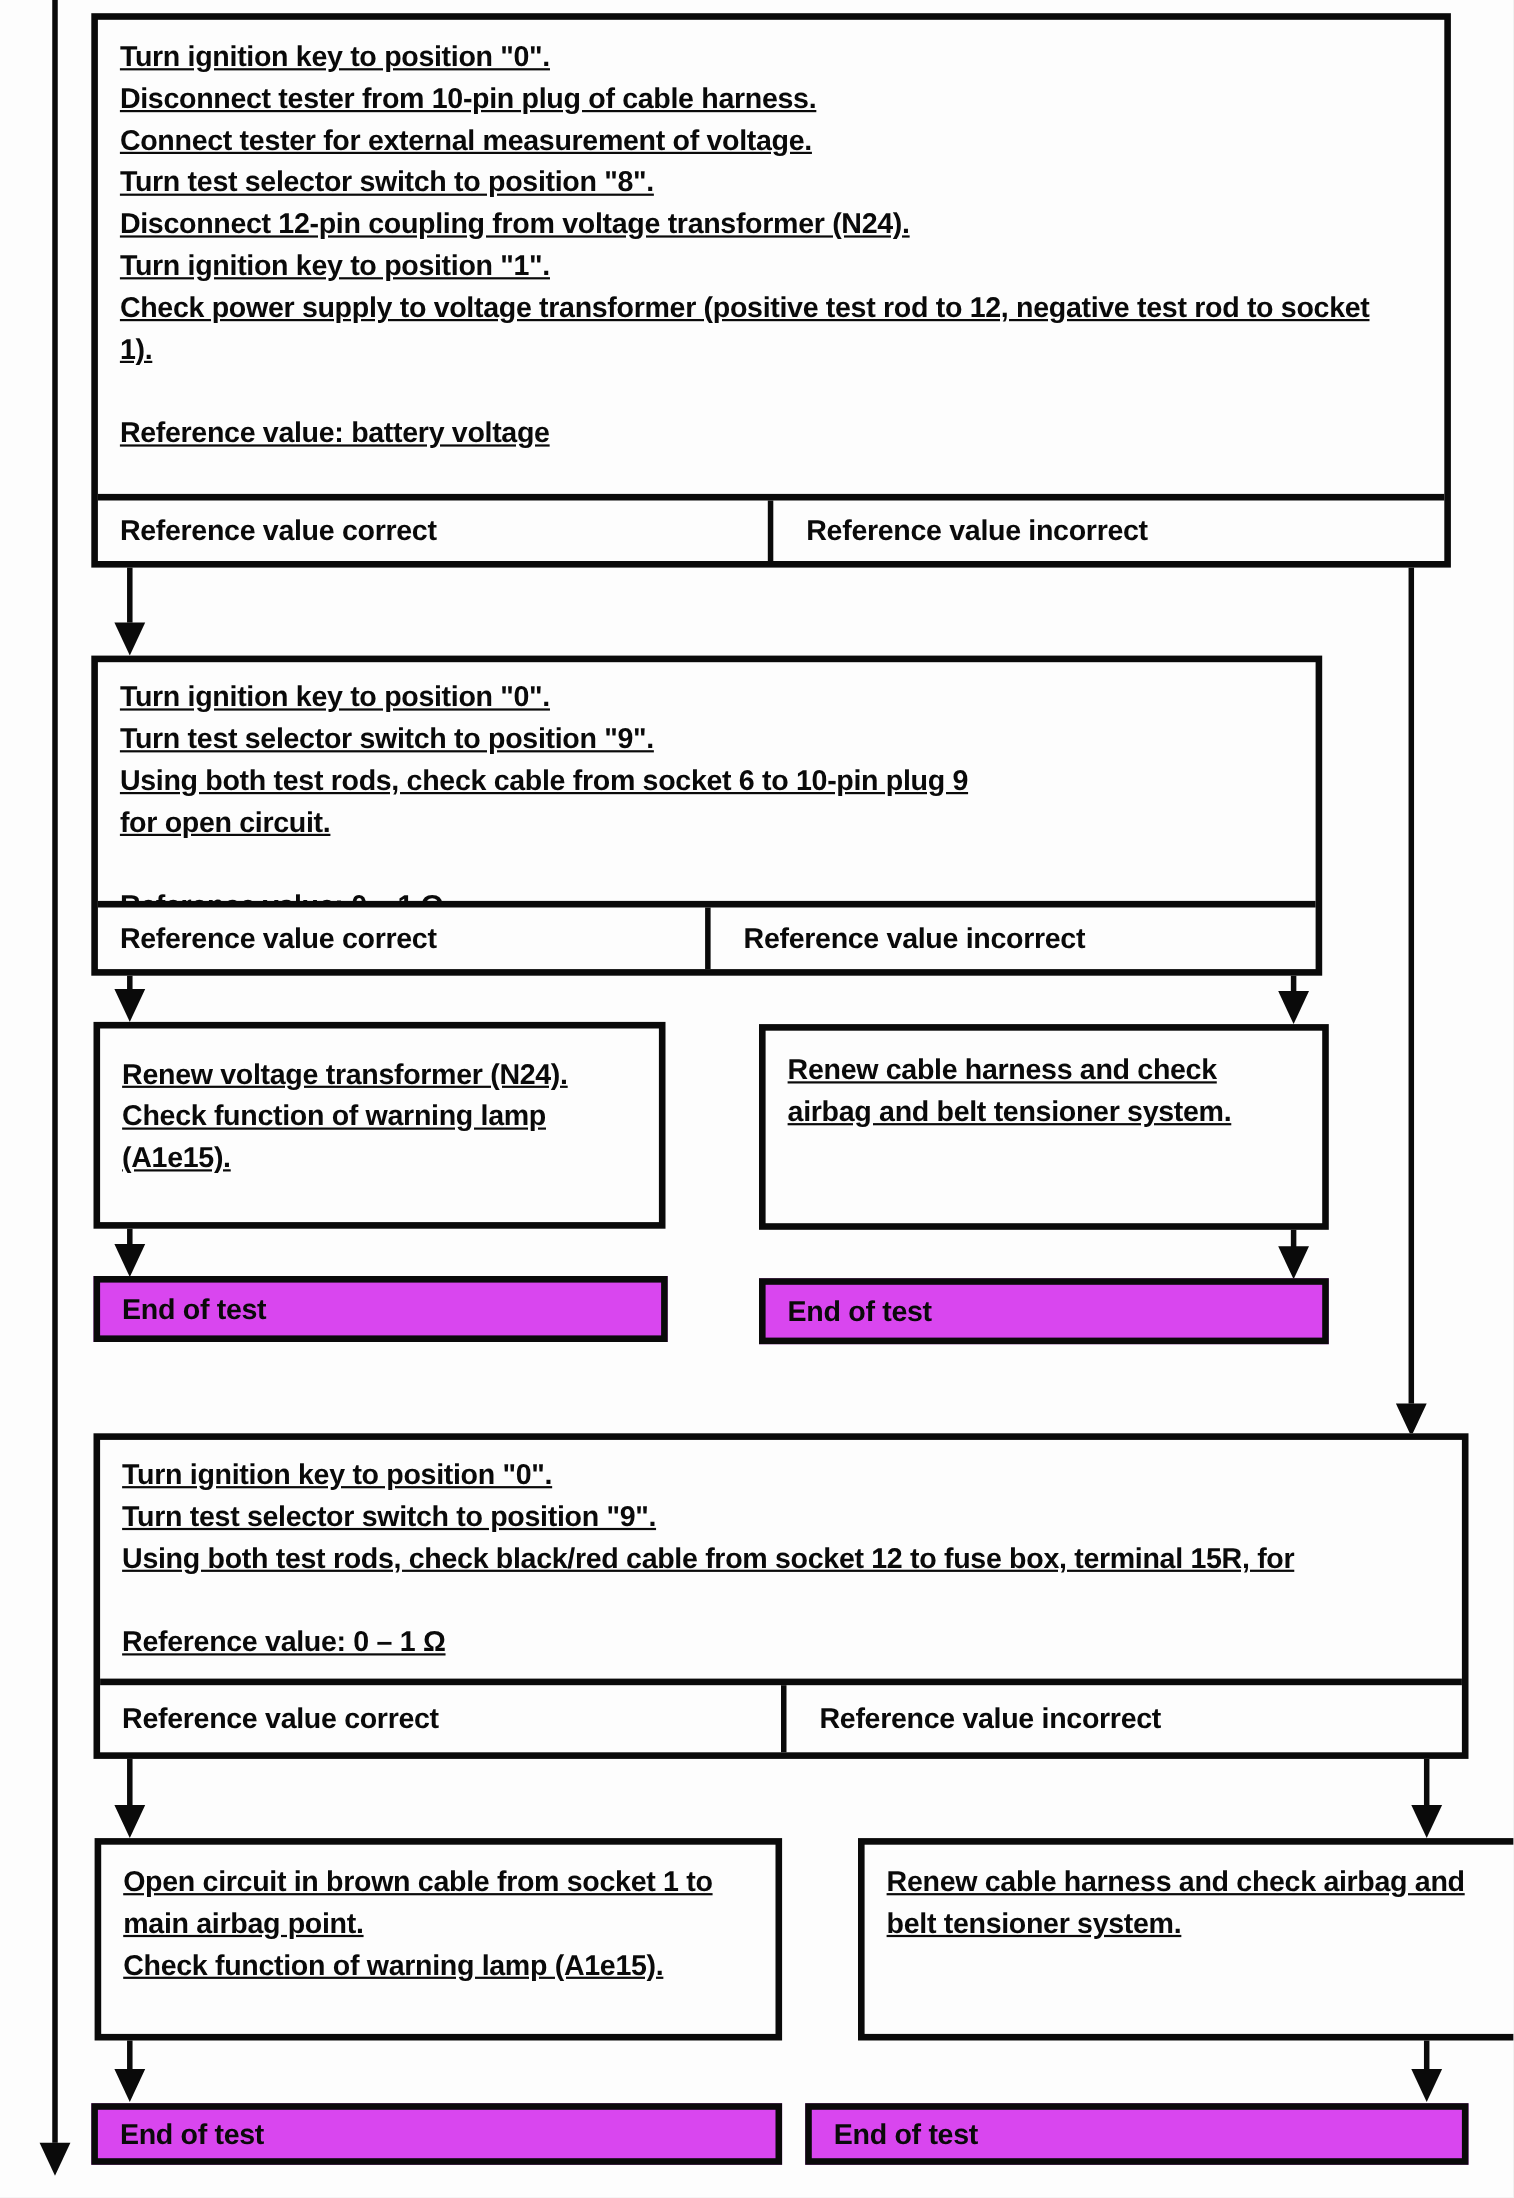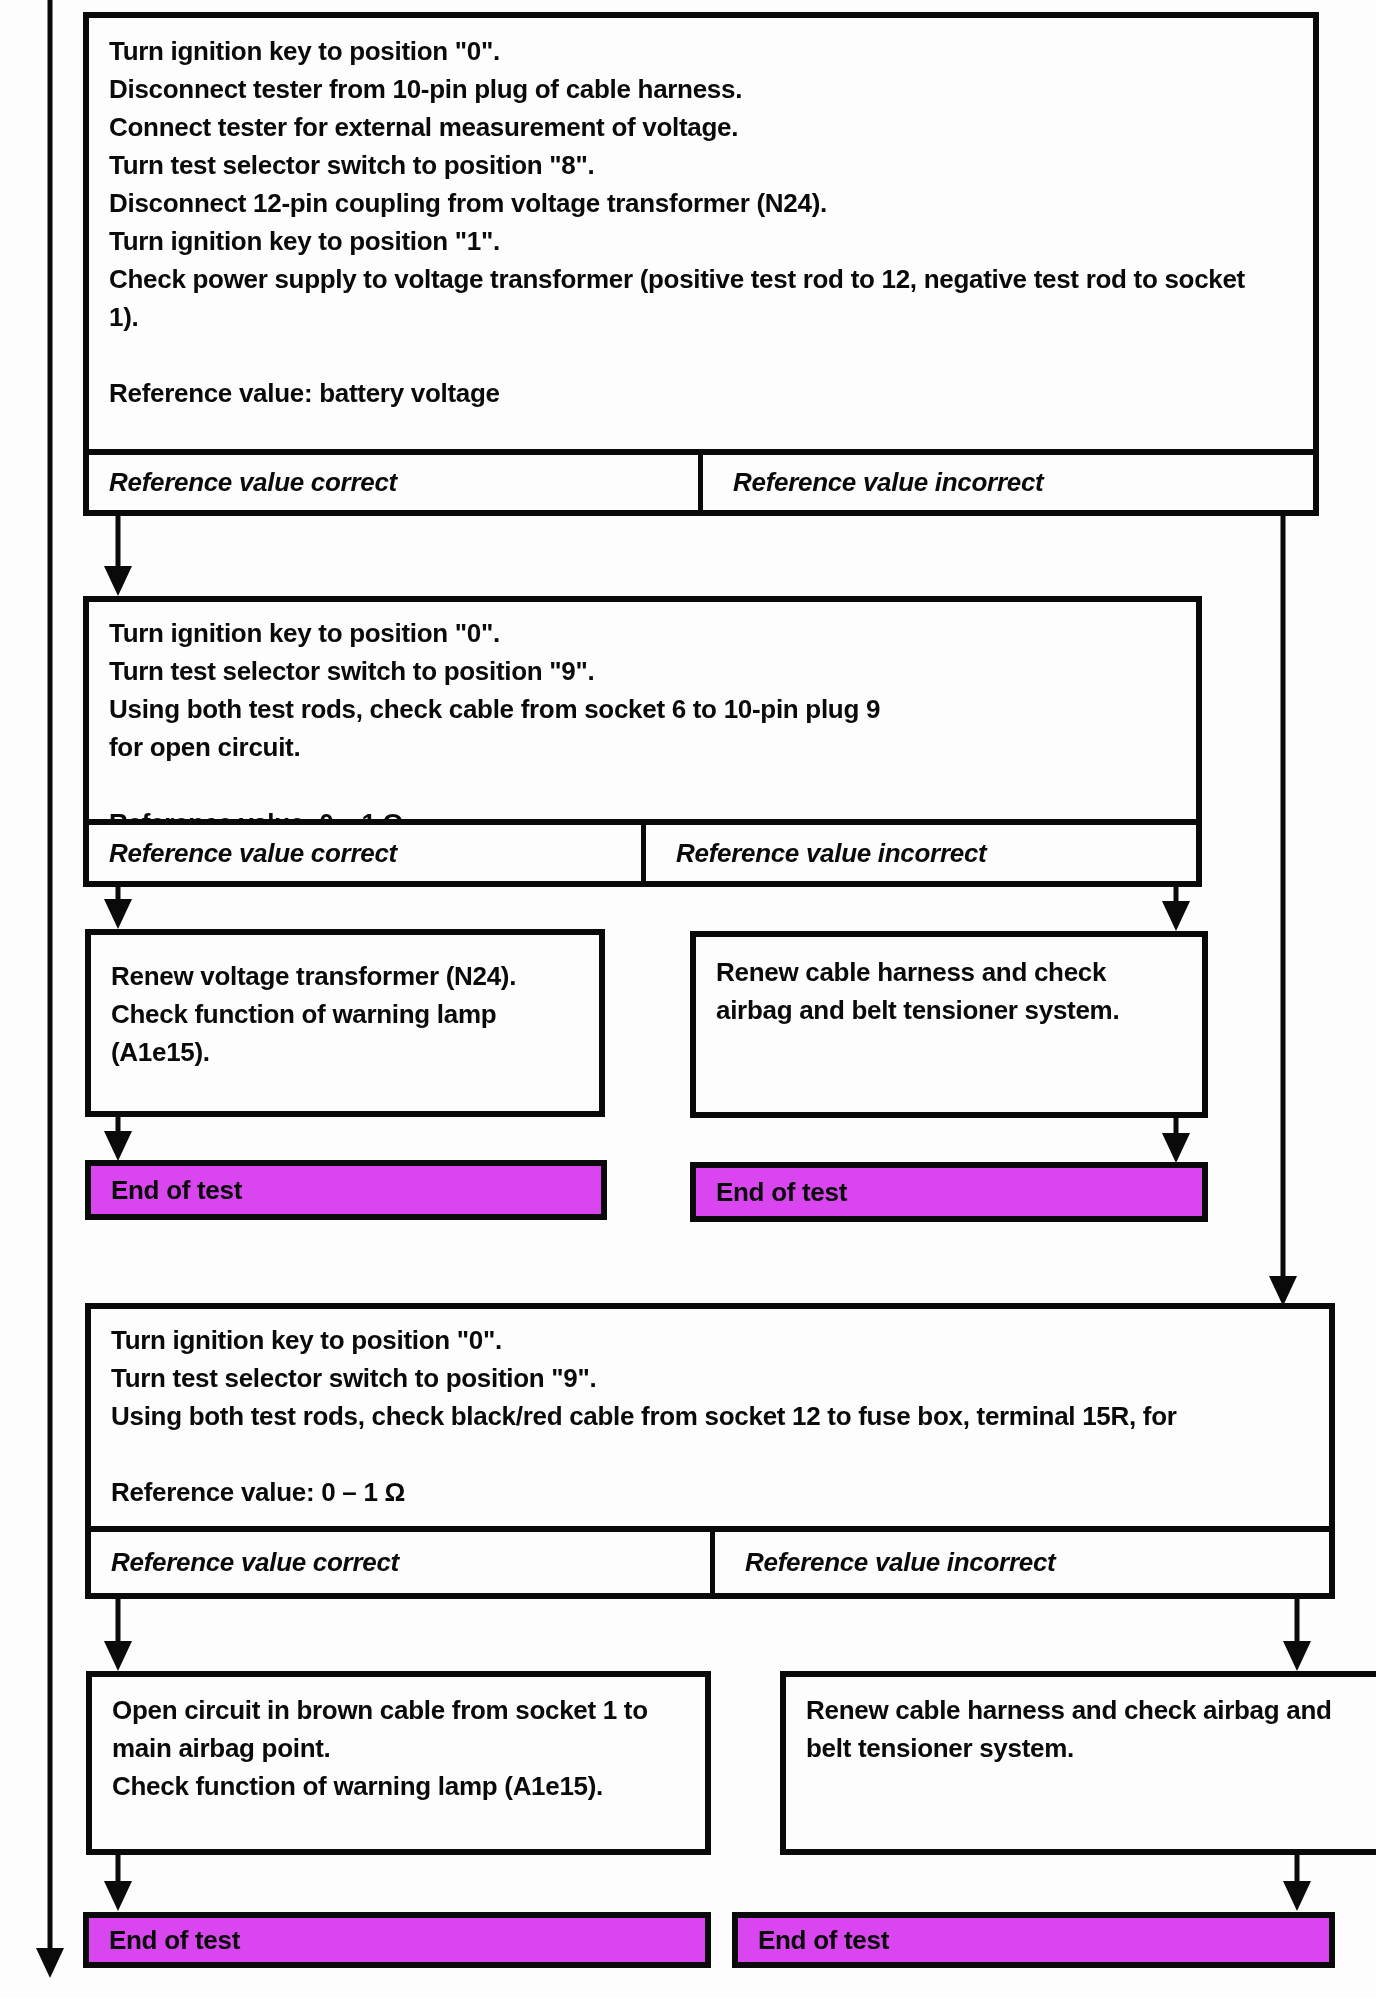--- a/index.html
+++ b/index.html
@@ -25,36 +25,36 @@
     flex: 1;
     padding: 14px 20px 0 20px;
     overflow: hidden;
   }
   .line {
     font-size: 26px;
     line-height: 38px;
     min-height: 38px;
     white-space: nowrap;
     letter-spacing: -0.3px;
+    text-decoration: underline;
   }
   .strip {
     display: flex;
     border-top: 6px solid #0a0a0a;
     box-sizing: border-box;
   }
   .cell {
     display: flex;
     align-items: center;
     padding-left: 20px;
     font-size: 26px;
     letter-spacing: -0.3px;
     box-sizing: border-box;
     white-space: nowrap;
     overflow: hidden;
-    font-style: italic;
   }
   .cell-b { flex: 1; border-left: 5px solid #0a0a0a; padding-left: 30px; text-align: right; }
   .endbox {
     position: absolute;
     box-sizing: border-box;
     border: 6px solid #0a0a0a;
     background: #d946ef;
     display: flex;
     align-items: center;
     padding-left: 20px;

